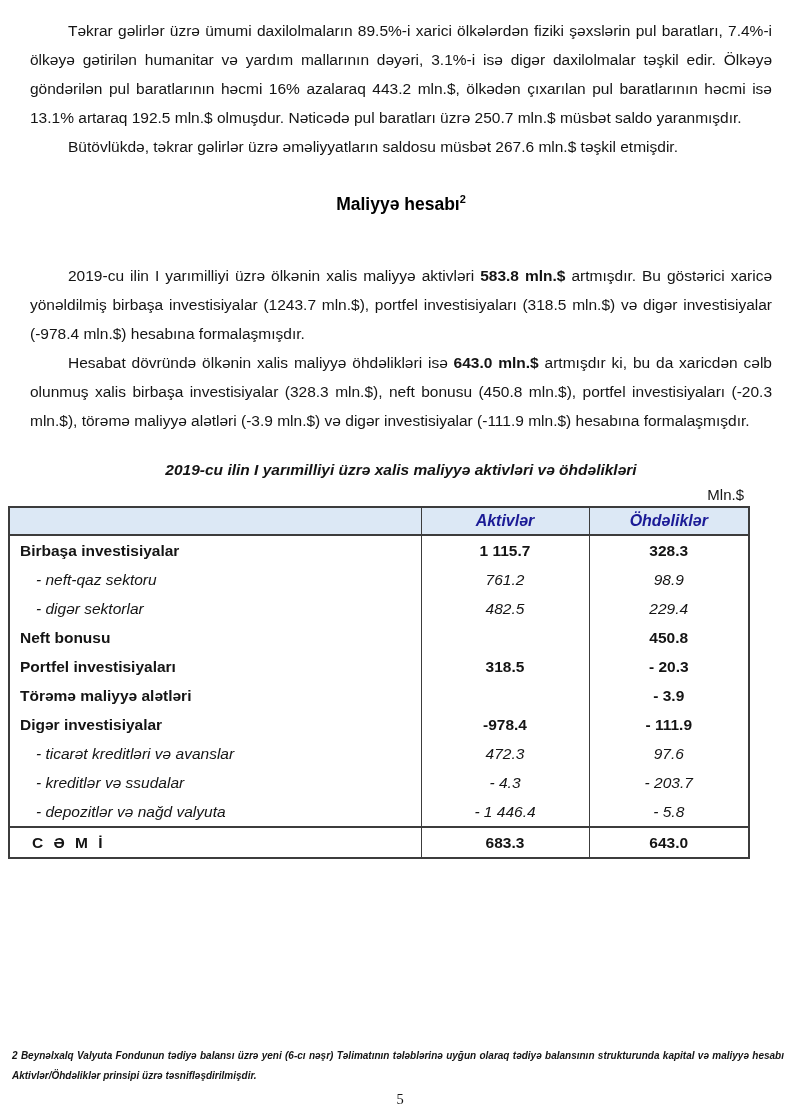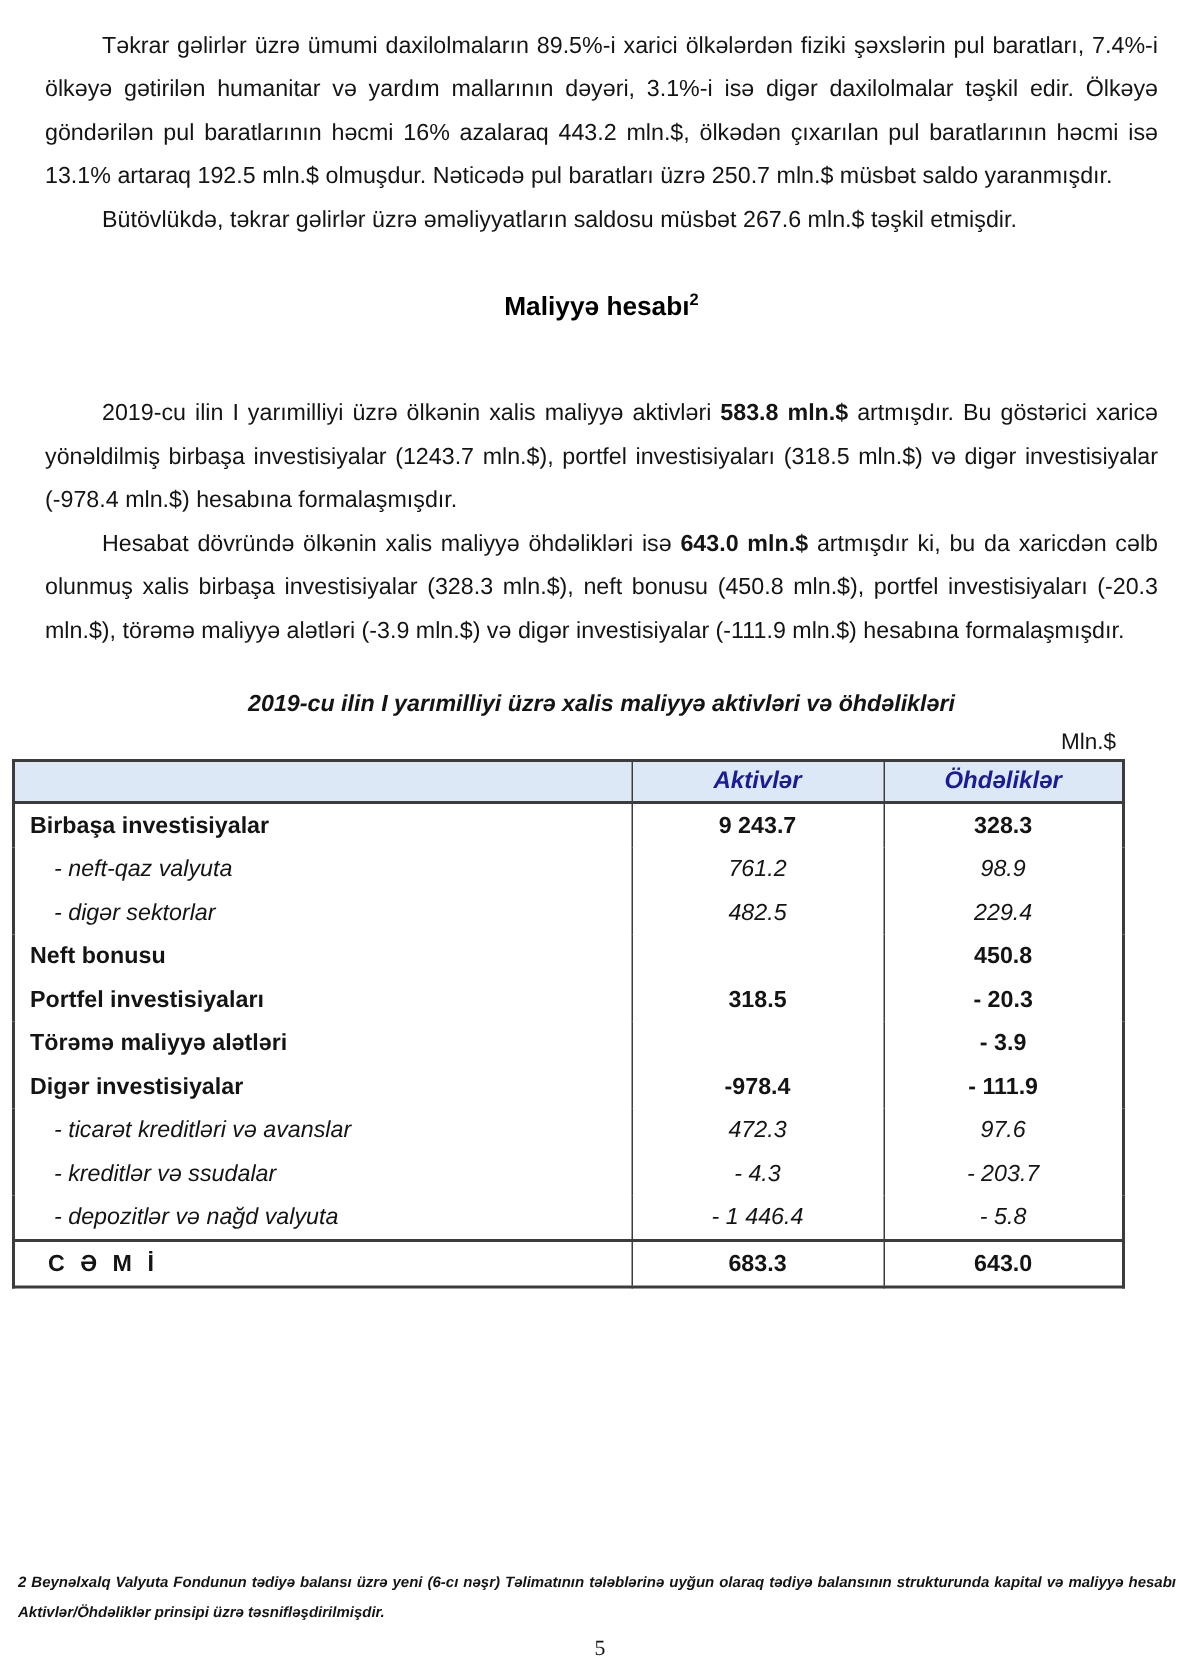--- a/index.html
+++ b/index.html
@@ -130,25 +130,25 @@
     <thead>
       <tr>
         <th class="label"></th>
         <th>Aktivlər</th>
         <th>Öhdəliklər</th>
       </tr>
     </thead>
     <tbody>
       <tr class="r-bold r-first">
         <td class="label">Birbaşa investisiyalar</td>
-        <td class="num">9 243.7</td>
+        <td class="num">1 115.7</td>
         <td class="num">328.3</td>
       </tr>
       <tr class="r-sub">
-        <td class="label">- neft-qaz valyuta</td>
+        <td class="label">- neft-qaz sektoru</td>
         <td class="num">761.2</td>
         <td class="num">98.9</td>
       </tr>
       <tr class="r-sub">
         <td class="label">- digər sektorlar</td>
         <td class="num">482.5</td>
         <td class="num">229.4</td>
       </tr>
       <tr class="r-bold r-gap">
         <td class="label">Neft bonusu</td>

